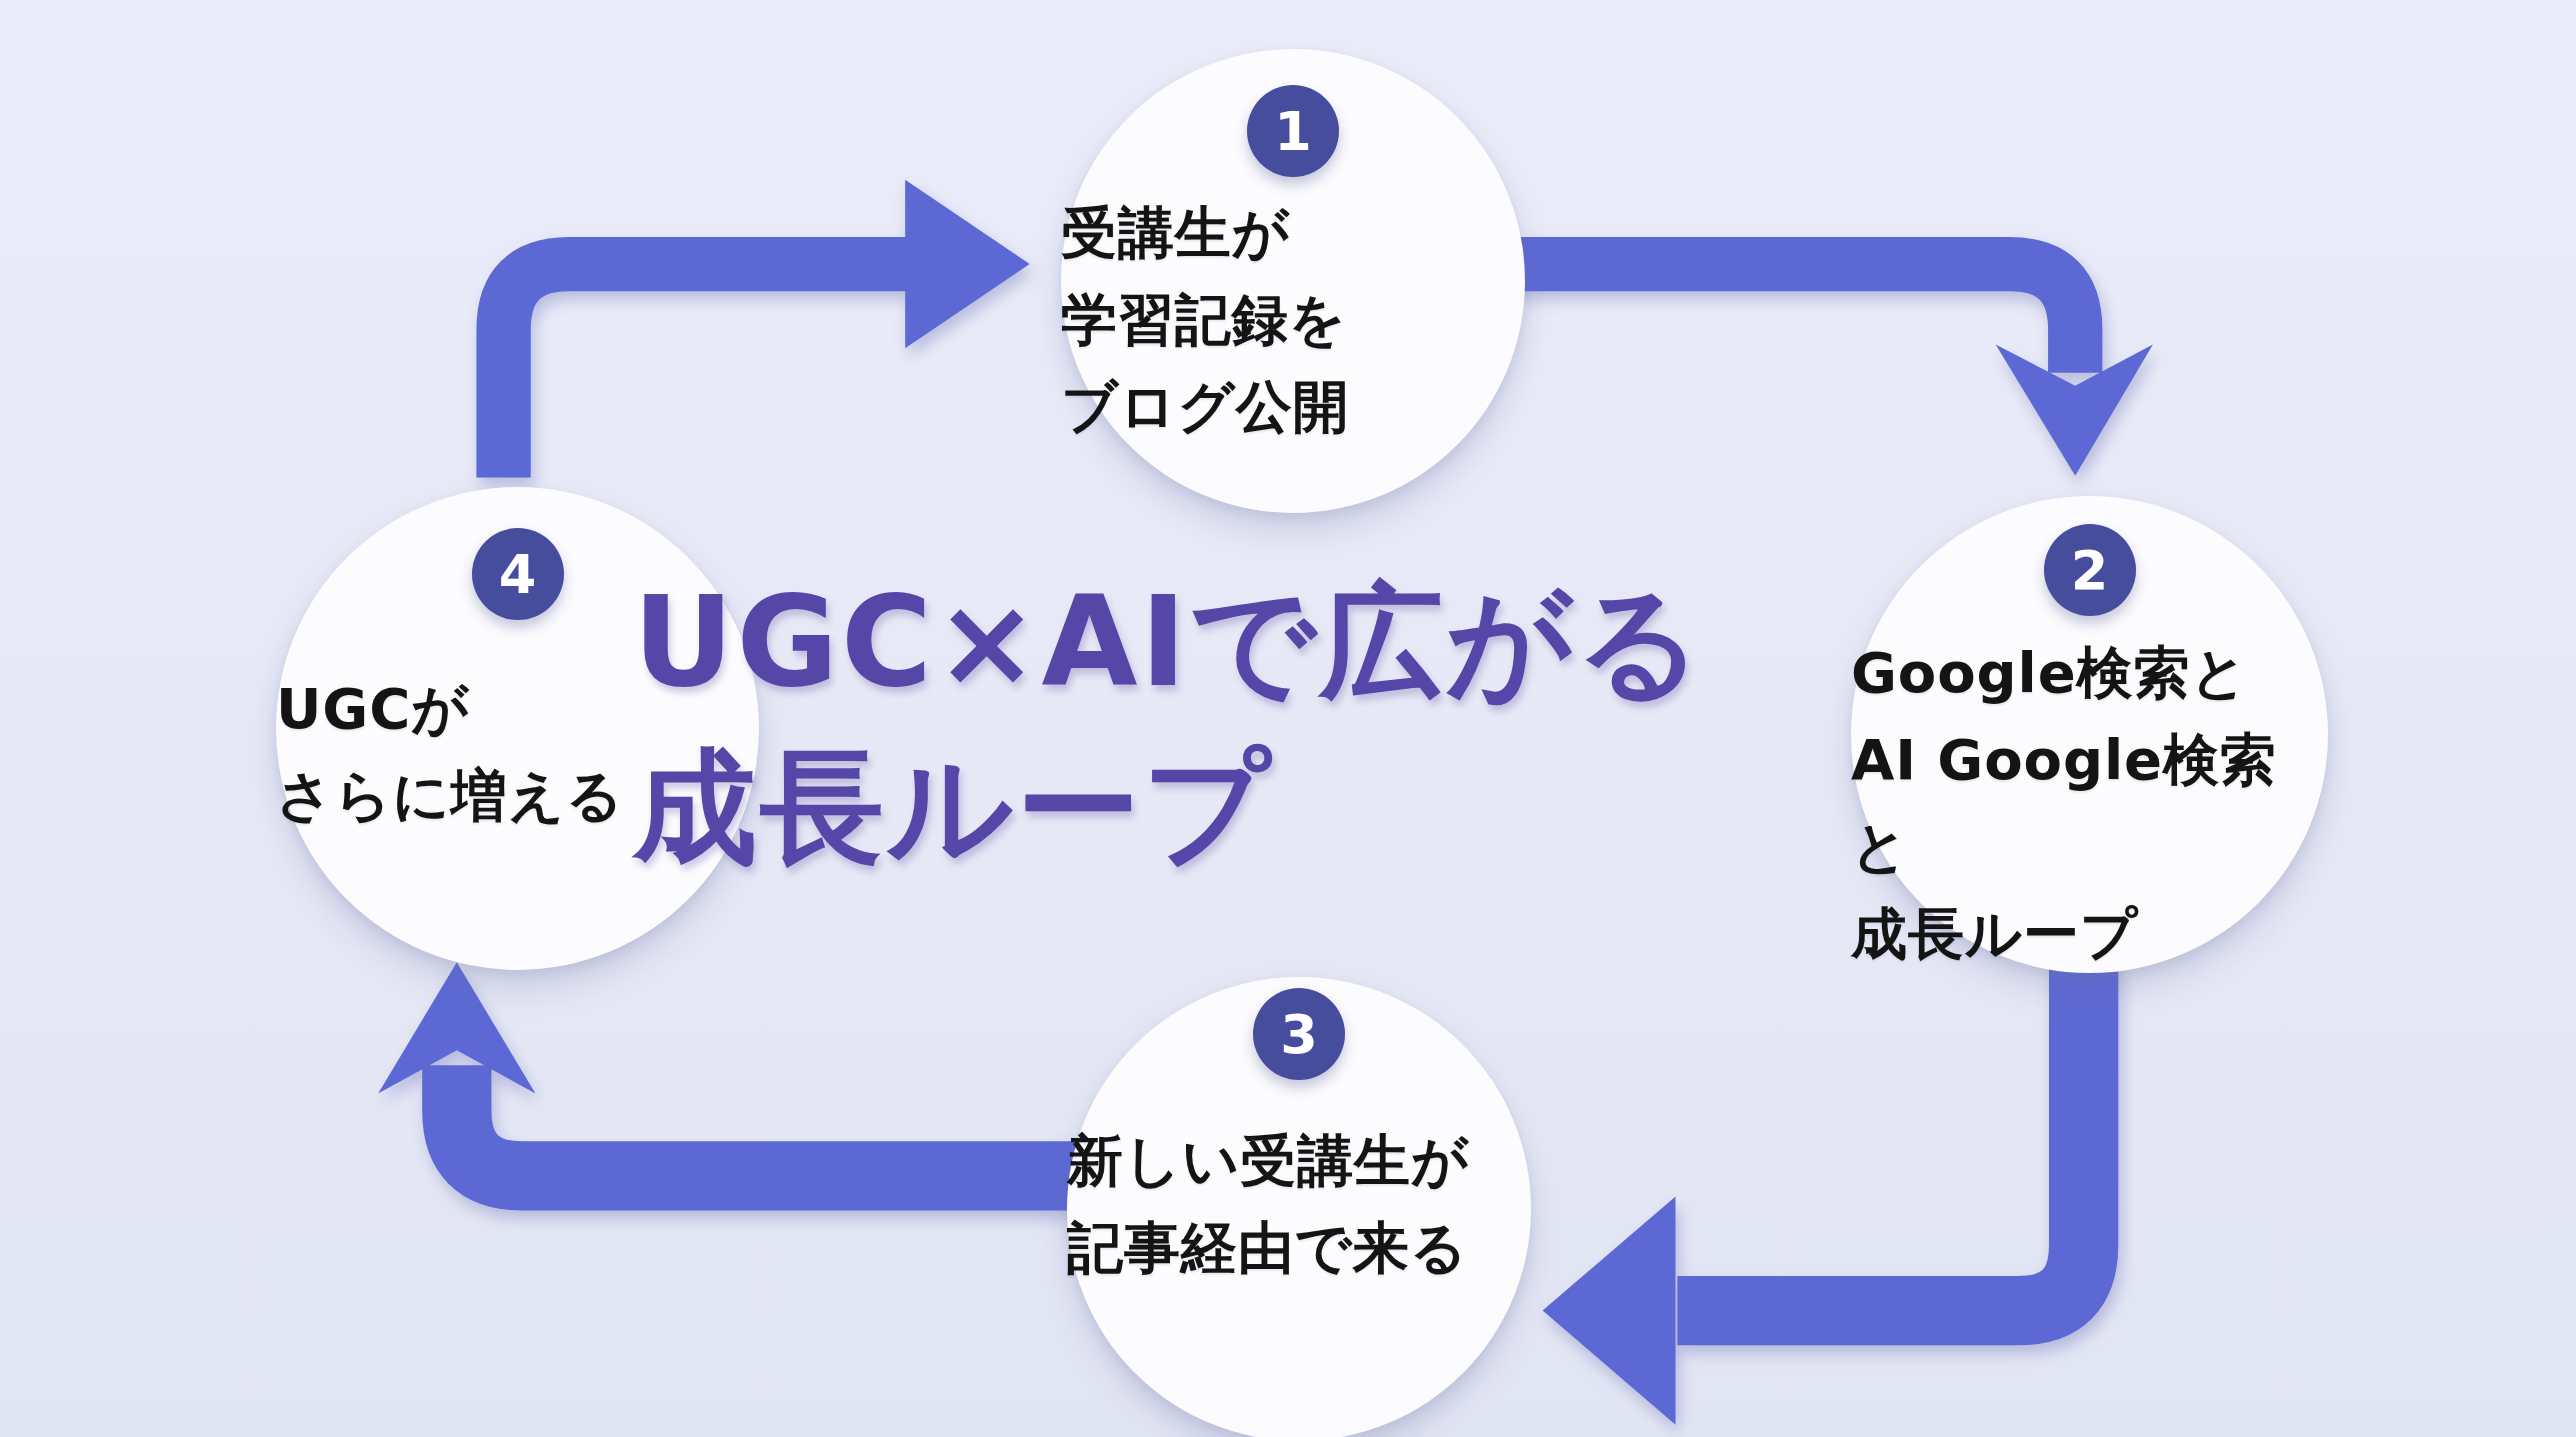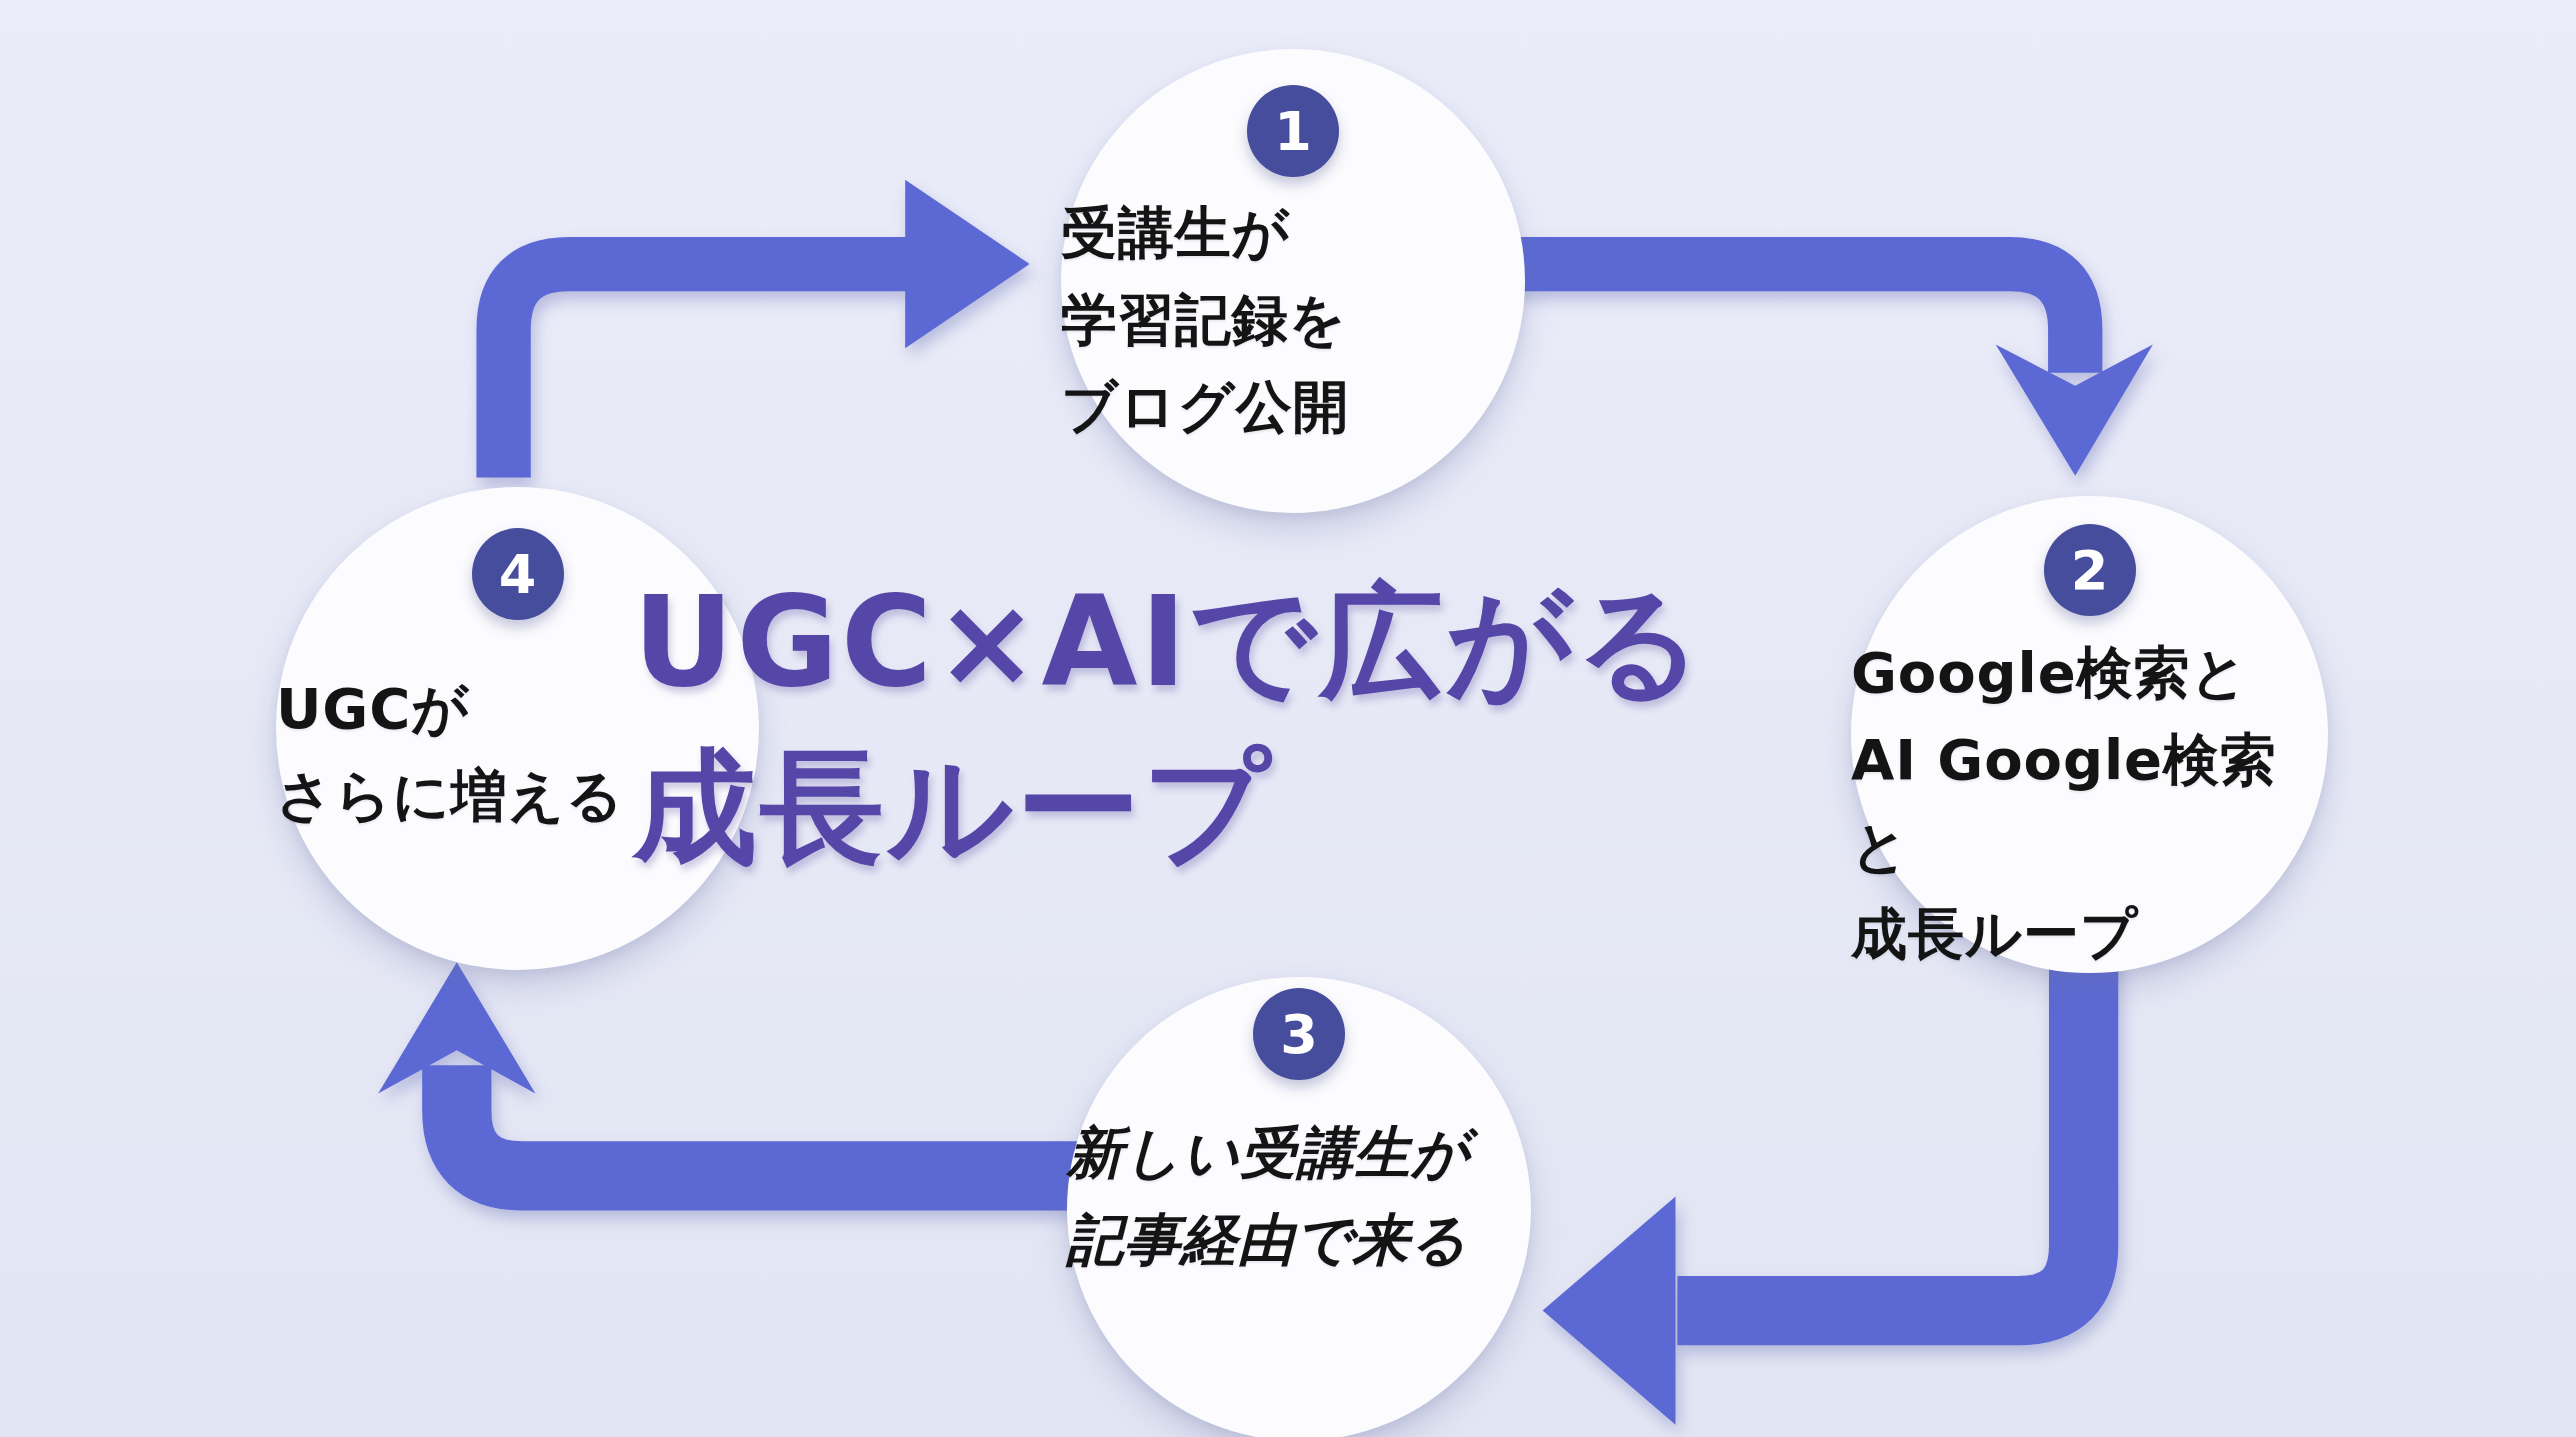--- a/index.html
+++ b/index.html
@@ -47,21 +47,21 @@
   .c4 .badge { top: 41px; }
   .step-text {
     position: absolute; left: 0; right: 0;
     color: var(--color-step_text, #141414);
     font-size: 56px; font-weight: bold;
     line-height: 87px; letter-spacing: 0.9px;
     text-shadow: 0 1.9px 1.9px rgba(120,120,160,0.15);
   }
   .c1 .step-text { top: 140px; }
   .c2 .step-text { top: 133px; }
-  .c3 .step-text { top: 132px; font-style: italic; }
+  .c3 .step-text { top: 140px; }
   .c4 .step-text { top: 178px; }
   .step-text span { display: block; }
   .diagram-title {
     position: absolute;
     left: 50%; top: 560px;
     transform: translateX(-50%);
     width: 1310px;
     color: var(--color-title, #5546a8);
     font-size: 124px; font-weight: bold;
     line-height: 165px; letter-spacing: 2.8px;

